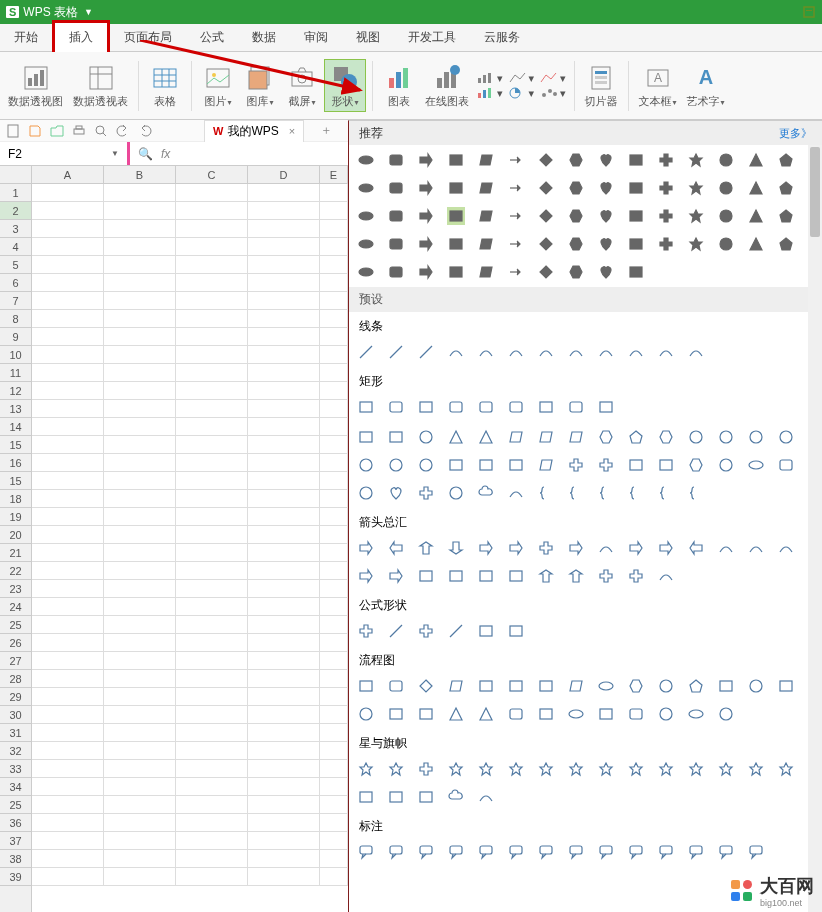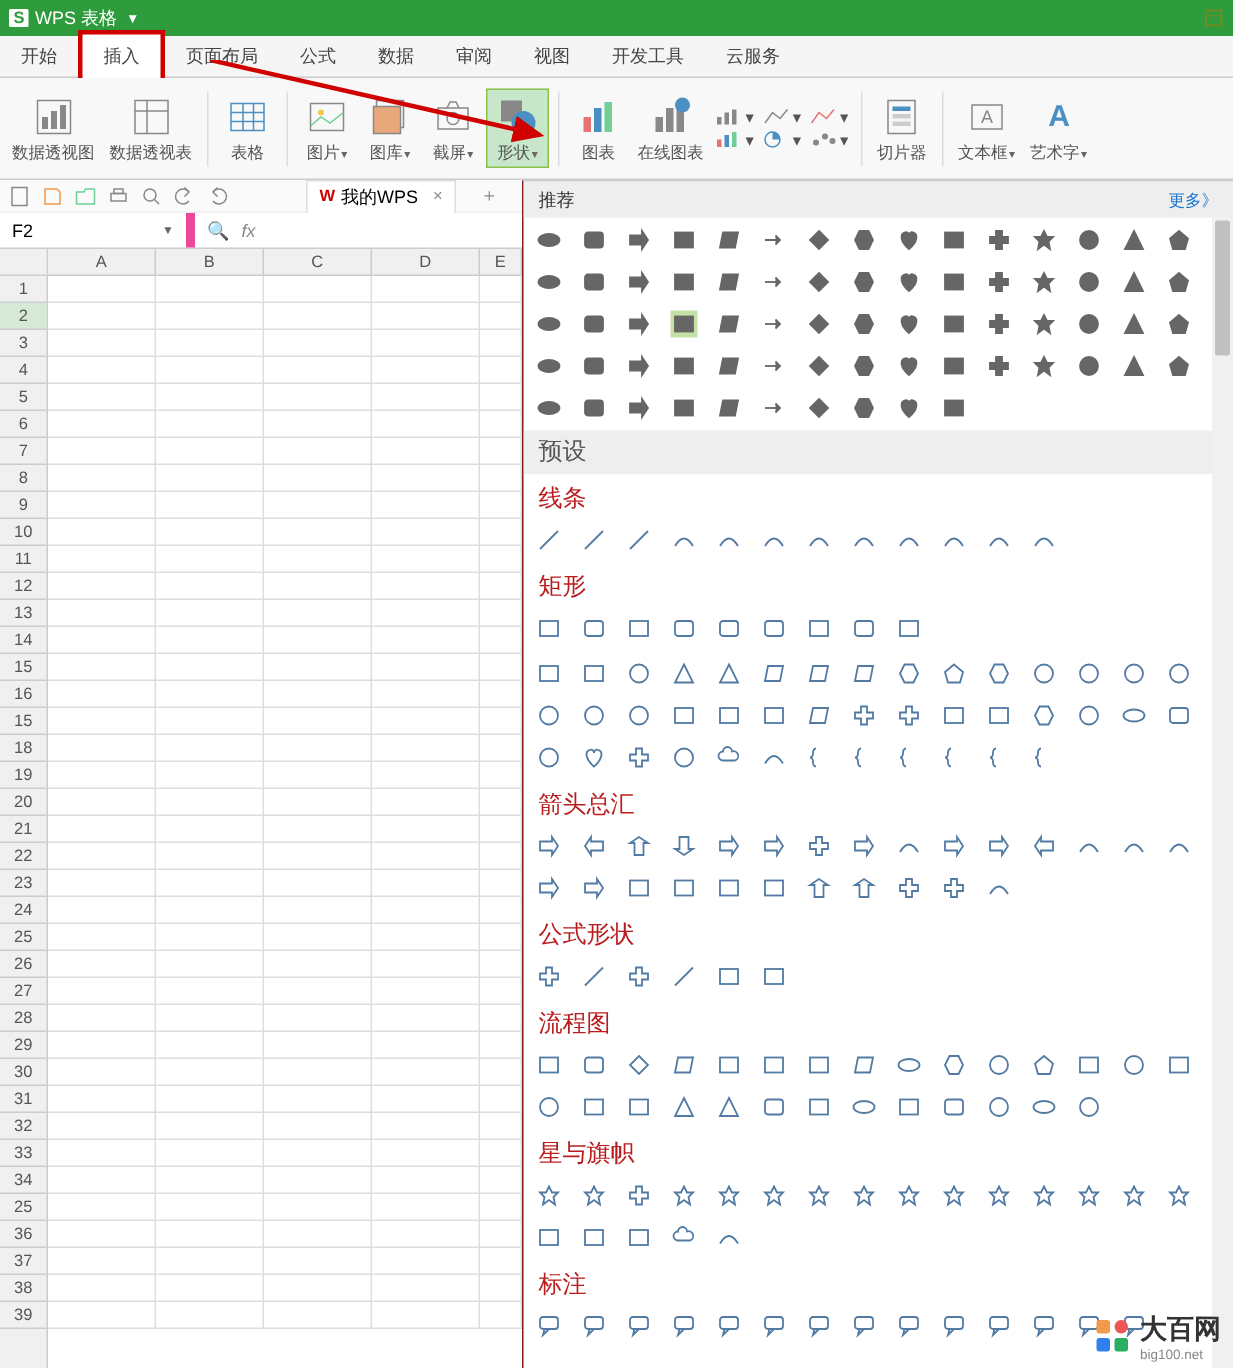--- a/index.html
+++ b/index.html
@@ -28,21 +28,21 @@
   
   .red-arrow-line { position: absolute; left: 140px; top: 40px; width: 230px; height: 76px; pointer-events: none; z-index: 10; }
   
   .quick-access { height: 22px; background: #fafafa; display: flex; align-items: center; padding: 0 6px; gap: 8px; border-bottom: 1px solid #eee; }
   .qa-icon { width: 14px; height: 14px; color: #888; }
   .doc-tab { margin-left: 44px; display: flex; align-items: center; gap: 4px; padding: 2px 8px; background: #fff; border: 1px solid #ddd; border-bottom: none; }
   .doc-tab .wicon { color: #d00000; font-weight: bold; font-size: 11px; }
   .doc-tab .close-x { color: #888; margin-left: 6px; font-size: 11px; }
   
   .formula-bar { height: 24px; display: flex; align-items: center; border-bottom: 1px solid #ccc; }
-  .name-box { width: 130px; border-right: 6px solid #ec4899; padding: 0 8px; display: flex; align-items: center; height: 100%; justify-content: space-between; }
+  .name-box { width: 130px; border-right: 3px solid #ec4899; padding: 0 8px; display: flex; align-items: center; height: 100%; justify-content: space-between; }
   .name-box .dd2 { font-size: 8px; color: #666; }
   .fx-area { display: flex; align-items: center; gap: 8px; padding: 0 8px; color: #888; }
   .fx-area .fx { font-style: italic; }
   
   .grid-area { position: relative; display: flex; height: calc(912px - 24px - 28px - 68px - 22px - 24px); }
   .row-headers { width: 32px; background: #f0f0f0; border-right: 1px solid #ccc; }
   .corner { height: 18px; border-bottom: 1px solid #ccc; background: #f0f0f0; }
   .row-h { height: 18px; border-bottom: 1px solid #ccc; text-align: center; color: #555; font-size: 11px; line-height: 18px; }
   .row-h.sel { background: #d6e8d6; }
   .cols-area { flex: 0 0 316px; }
@@ -50,28 +50,28 @@
   .col-h { border-right: 1px solid #ccc; text-align: center; color: #555; font-size: 11px; line-height: 18px; }
   .cells-row { display: flex; height: 18px; }
   .cell { border-right: 1px solid #ddd; border-bottom: 1px solid #ddd; }
   
   .shape-panel { position: absolute; left: 348px; top: 120px; right: 0; bottom: 0; background: #fff; border-left: 1px solid #7f1d1d; border-top: 1px solid #ccc; overflow: hidden; }
   .shape-header { height: 24px; background: #eee; display: flex; align-items: center; justify-content: space-between; padding: 0 10px; font-size: 12px; color: #333; }
   .shape-header .more { color: #1976d2; font-size: 11px; }
   .shape-body { height: calc(100% - 24px); overflow-y: hidden; position: relative; }
   .shape-scroll { position: absolute; right: 0; top: 0; width: 14px; height: 100%; background: #f0f0f0; }
   .shape-thumb { position: absolute; right: 2px; top: 2px; width: 10px; height: 90px; background: #c0c0c0; border-radius: 2px; }
-  .shape-section-hd { background: #eee; padding: 4px 10px; color: #555; font-size: 16px; }
+  .shape-section-hd { background: #eee; padding: 4px 10px; color: #555; font-size: 12px; }
   .shape-grid { display: flex; flex-wrap: wrap; padding: 6px 8px; gap: 10px 12px; }
   .shape-item { width: 18px; height: 18px; display: flex; align-items: center; justify-content: center; color: #666; cursor: pointer; }
   .shape-item.rec { color: #555; }
   .shape-item.hl { background: #c5e1a5; }
   .shape-item svg { width: 16px; height: 16px; stroke: #527aa3; stroke-width: 1.2; fill: none; }
   .shape-item.rec svg { stroke: #666; fill: #666; }
-  .shape-section-label { padding: 6px 10px 2px; color: #b91c1c; font-size: 16px; }
+  .shape-section-label { padding: 6px 10px 2px; color: #000000; font-size: 12px; }
   
   .watermark { position: absolute; right: 8px; bottom: 4px; display: flex; align-items: center; gap: 4px; }
   .watermark .logo { width: 28px; height: 28px; }
   .watermark .wtxt { font-size: 18px; font-weight: bold; color: #333; }
   .watermark .wurl { font-size: 9px; color: #888; }
 </style>
 </head>
 <body>
 
 <div class="title-bar">

